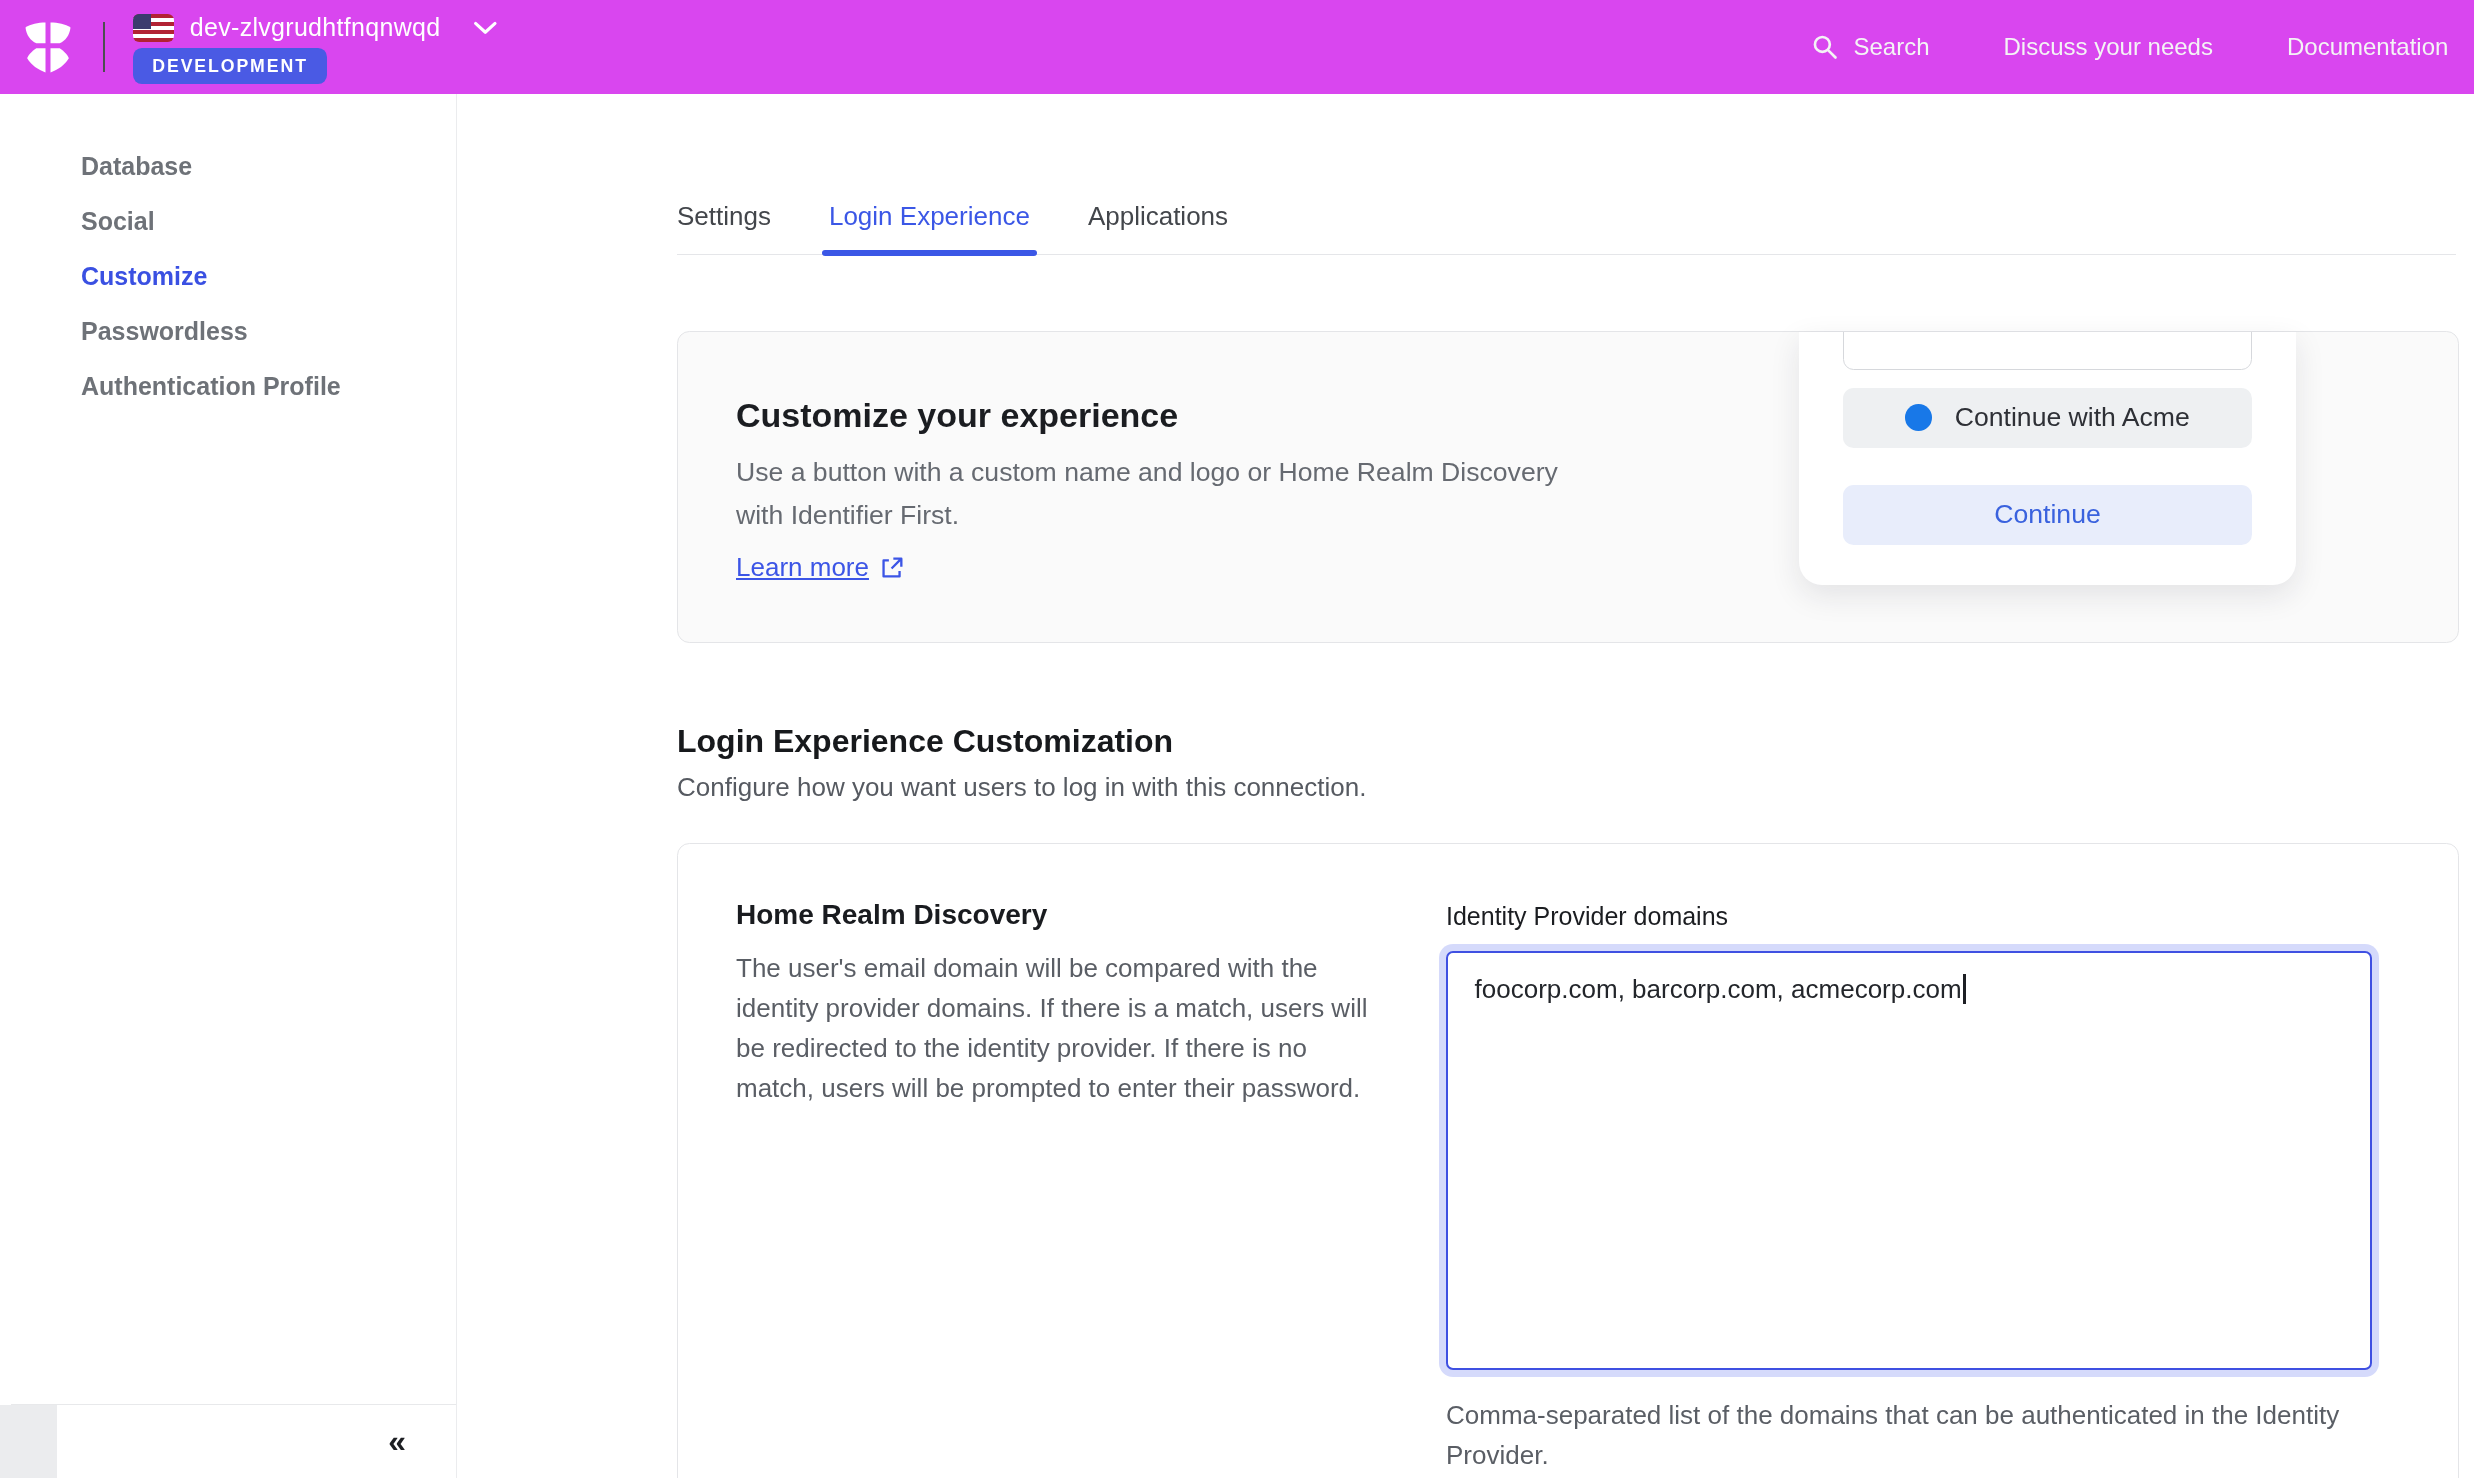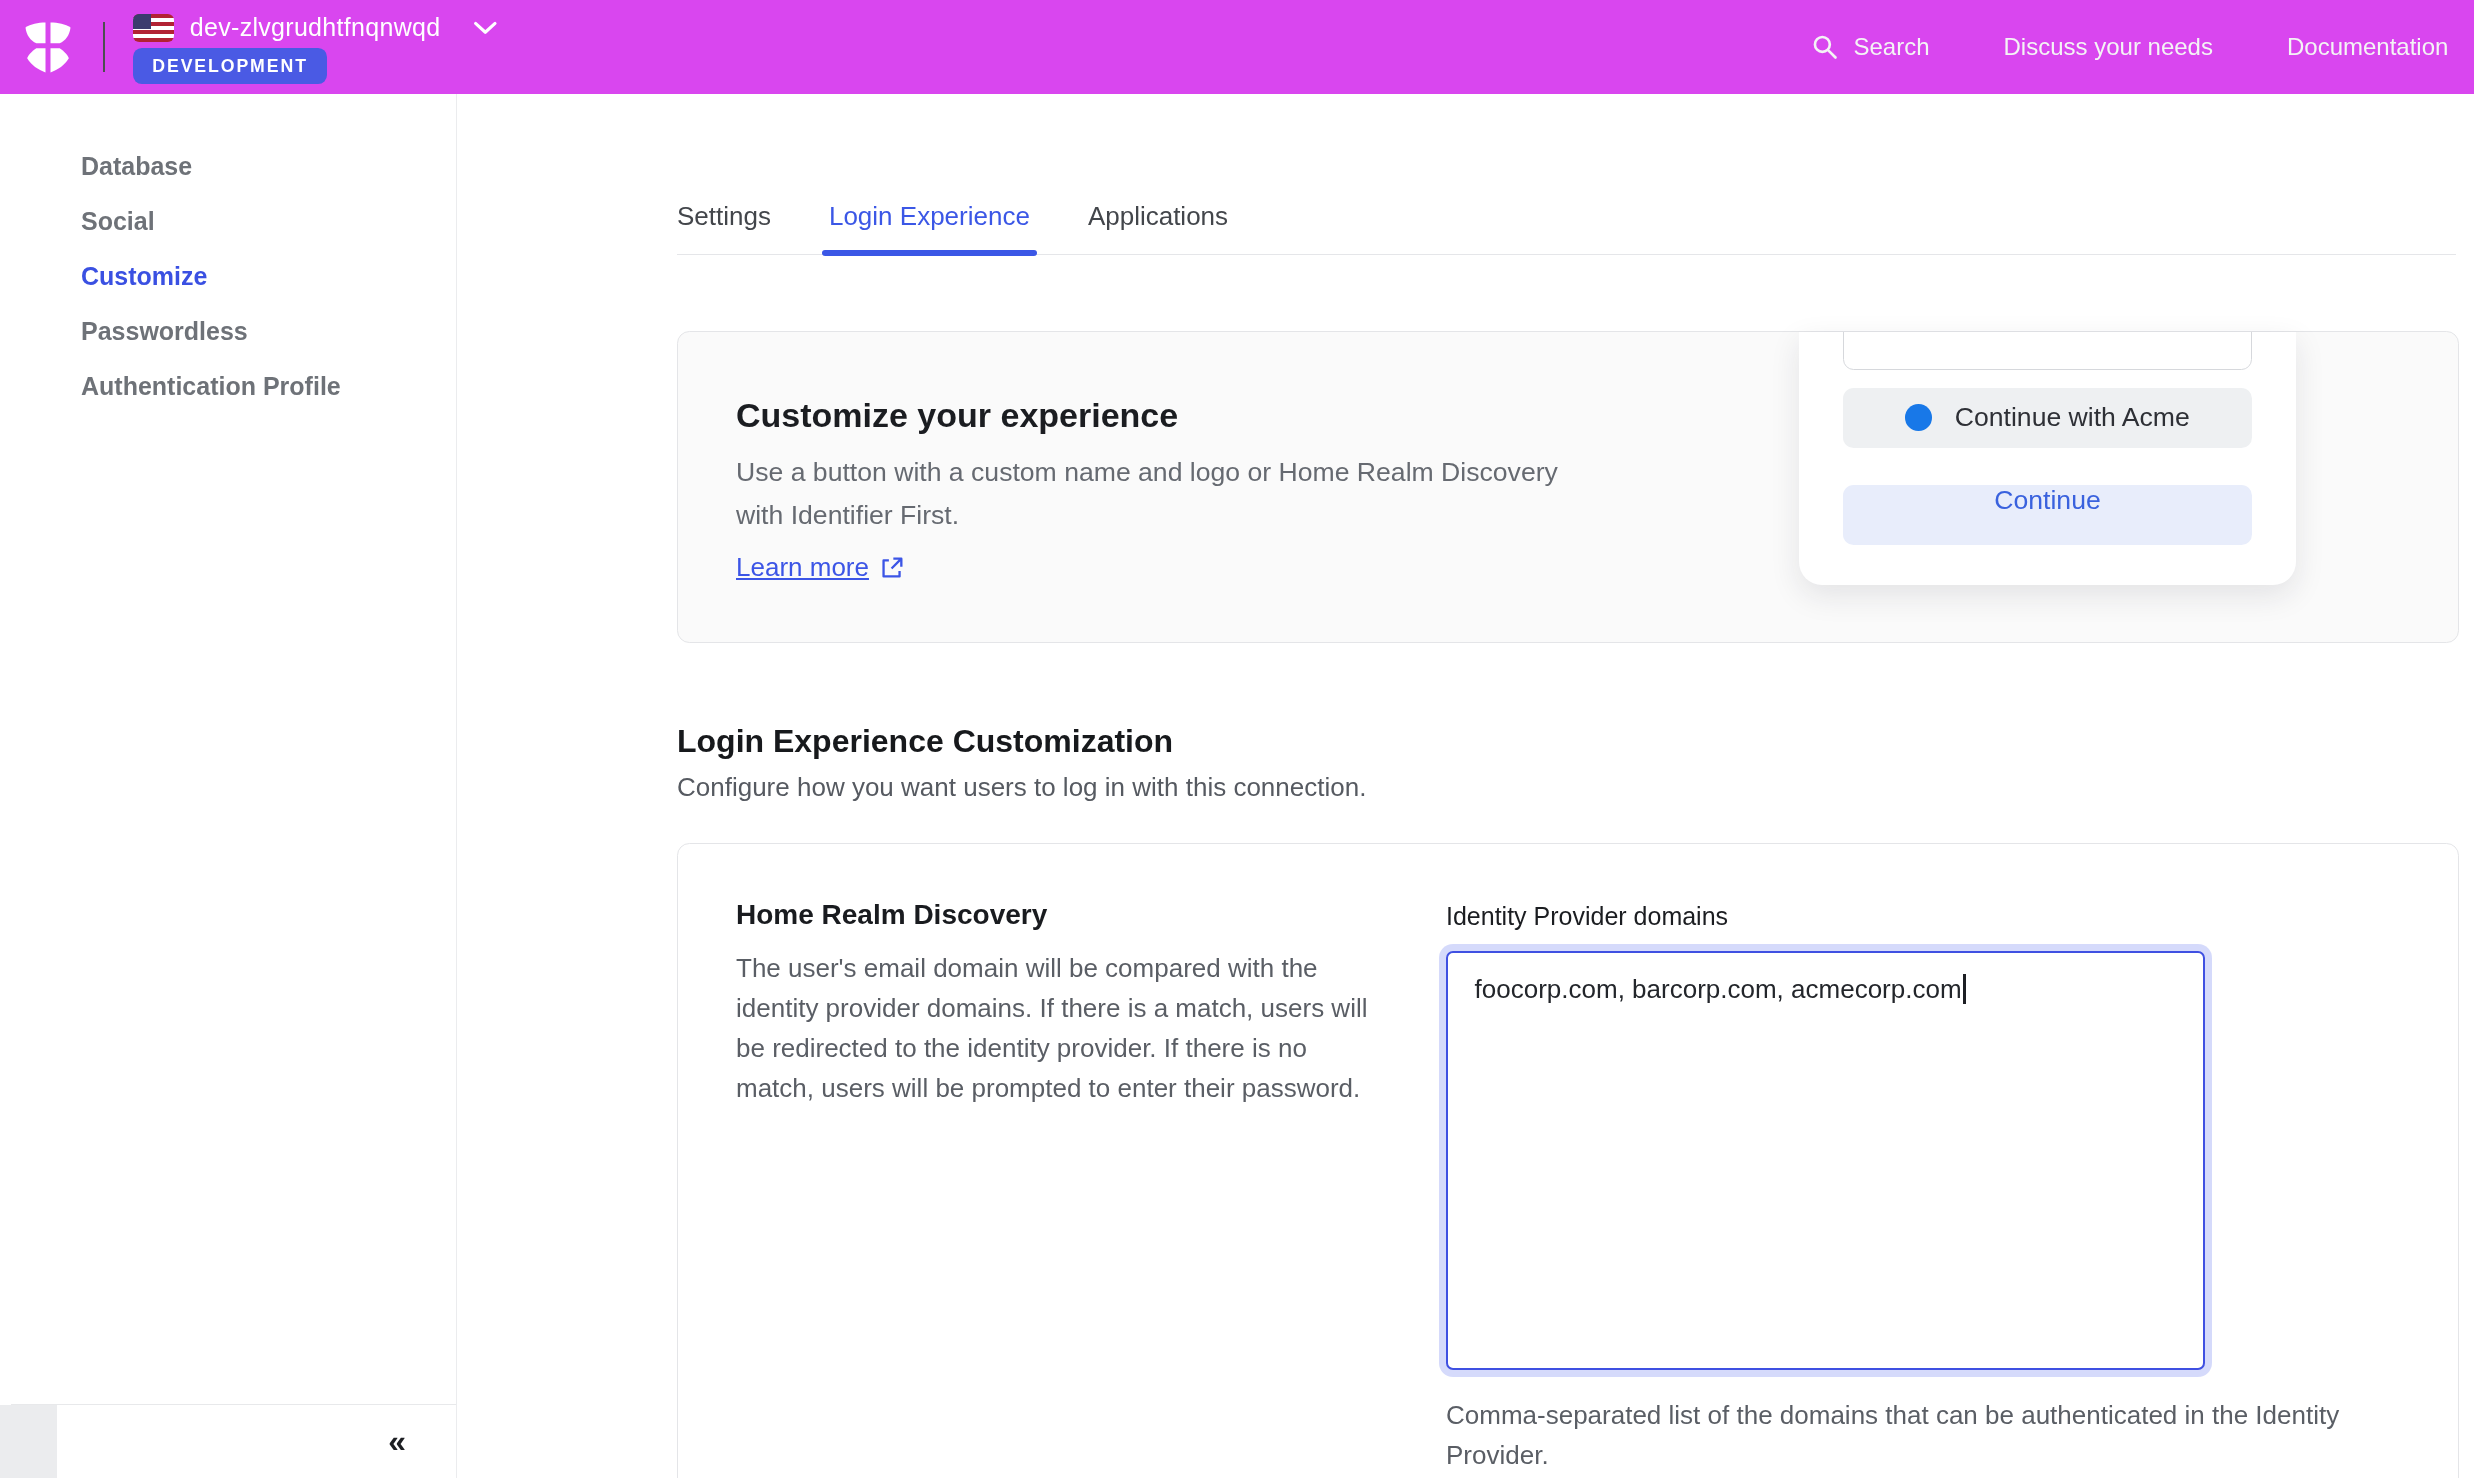--- a/index.html
+++ b/index.html
@@ -60,32 +60,32 @@
   .learn-more { position:absolute; left:58px; top:220px; display:flex; align-items:center; gap:10.6px;
     color:#3c55e6; font-size:26px; }
   .learn-more .lm-text { text-decoration:underline; }
   .preview-panel { position:absolute; left:1121px; top:0; width:497px; height:253px; background:#fff;
     border-radius:0 0 23px 23px; box-shadow:0 10.6px 30px rgba(25,30,45,.10); padding:0 44px; overflow:hidden; }
   .mock-input { margin-top:-42px; height:80px; border:1.8px solid #d6d8dc; border-radius:10.6px; background:#fff; }
   .mock-provider-btn { margin-top:17.7px; height:60px; border-radius:10.6px; background:#eef0f2;
     display:flex; align-items:center; justify-content:center; gap:23px; font-size:26.6px; color:#2e3036; }
   .mock-logo-circle { width:26.6px; height:26.6px; border-radius:50%; background:#1878e8; flex:none; }
   .mock-continue-btn { margin-top:37px; height:60px; border-radius:10.6px; background:#e8edfb;
-    display:flex; justify-content:center; font-size:26.6px; font-weight:500; color:#3a62de; }
+    display:flex; align-items:center; justify-content:center; font-size:26.6px; font-weight:500; color:#3a62de; }
 
   .section-title { position:absolute; left:220px; top:620px; font-size:32px; font-weight:600; color:#17191c;margin-top:9px; }
   .section-sub { position:absolute; left:220px; top:678px; font-size:26px; color:#565a61; }
 
   
   .hrd-card { position:absolute; left:220px; top:749px; width:1782px; height:779px;
     background:#fff; border:1.8px solid #e4e5e8; border-radius:12.4px; }
   .hrd-heading { position:absolute; left:58px; top:55px; font-size:28px; font-weight:600; color:#191b1f; }
   .hrd-desc { position:absolute; left:58px; top:104px; width:637px; font-size:26px; line-height:40px; color:#5a5e65; }
   .domains-label { position:absolute; left:768px; top:58px; font-size:25px; color:#1b1d21; }
-  .domains-area { position:absolute; left:768px; top:107px; width:759px; height:419px; background:#fff;
+  .domains-area { position:absolute; left:768px; top:107px; width:926px; height:419px; background:#fff;
     border:2.7px solid #3f50e2; border-radius:7px; box-shadow:0 0 0 7px rgba(104,121,240,.28);
     padding:21px 26.6px; font-size:26px; color:#23262b; }
   .caret { display:inline-block; width:2.7px; height:30px; background:#1d1f24; vertical-align:-6.2px; margin-left:1.8px; }
   .domains-helper { position:absolute; left:768px; top:551px; width:960px; font-size:26px; line-height:40px; color:#5a5e65; }
 
   svg { display:block; }
 </style>
 </head>
 <body>
 

